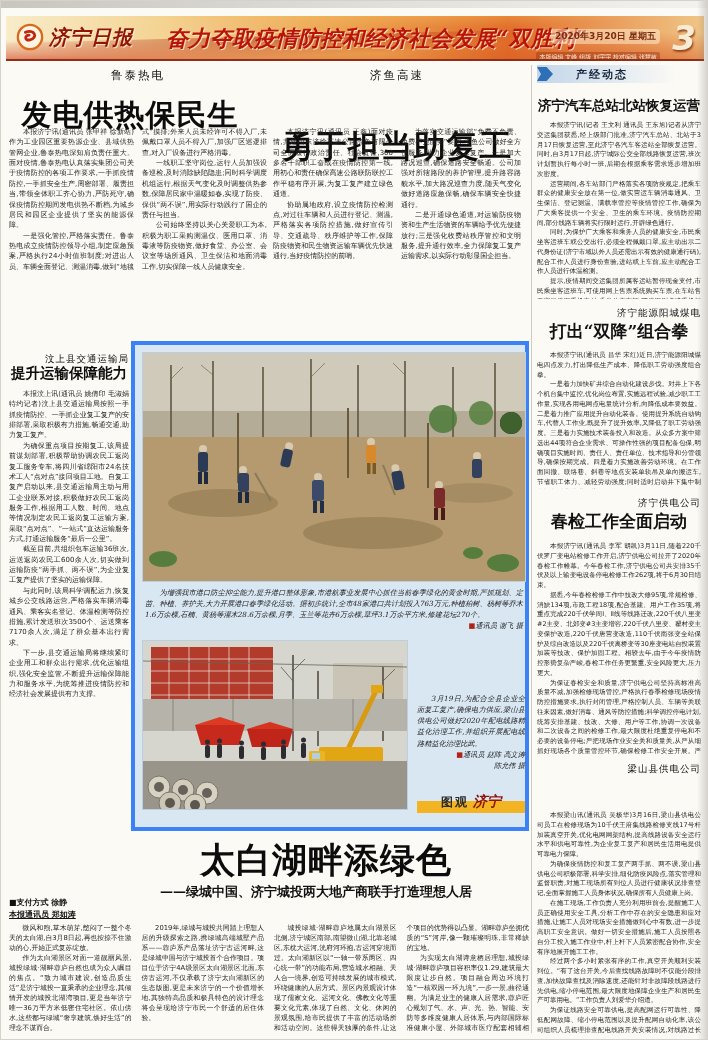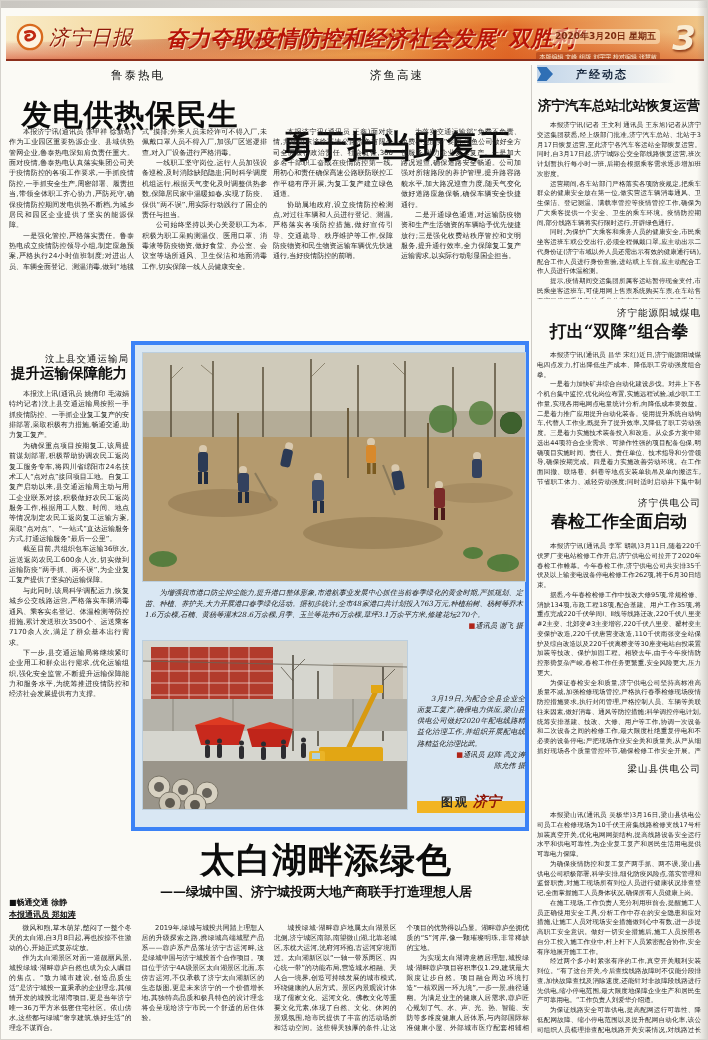--- a/index.html
+++ b/index.html
@@ -22,21 +22,21 @@
       radial-gradient(ellipse 90% 120% at 8% 130%, rgba(205,45,15,.9), rgba(205,45,15,0) 62%),
       radial-gradient(ellipse 70% 90% at 55% -30%, rgba(248,190,90,.8), rgba(248,190,90,0) 65%),
       radial-gradient(ellipse 60% 140% at 88% 120%, rgba(215,80,25,.75), rgba(215,80,25,0) 60%),
       linear-gradient(90deg,#f8ecca,#f4d494 22%,#eba452 48%,#e2702c 72%,#f0c687 100%);
   }
   .banner-swoosh { position:absolute; left:-20px; top:18px; width:740px; height:30px;
     background:radial-gradient(ellipse 55% 100% at 40% 0%, rgba(170,25,8,.55), rgba(170,25,8,0) 70%);
     transform:rotate(-1.5deg); }
   .logo-wrap { position:absolute; left:10px; top:7px; display:flex; align-items:center; gap:5px; }
   .logo-icon { width:28px; height:28px; }
-  .paper-name { font-family:"DejaVu Serif", serif; font-style:italic; font-weight:normal;
+  .paper-name { font-family:"DejaVu Serif", serif; font-style:italic; font-weight:bold;
     font-size:20px; color:#8e1507; text-shadow:1px 1px 0 rgba(255,240,210,.8); letter-spacing:1px; }
   .slogan { position:absolute; left:160px; top:8px; width:400px; text-align:center;
     font-family:"DejaVu Serif", serif; font-style:italic; font-weight:900; font-size:22px;
     color:#b81408; letter-spacing:0px; text-shadow:1px 1px 0 rgba(255,245,220,.75); white-space:nowrap; }
   .date-block { position:absolute; right:44px; top:8px; text-align:right; }
   .date-line { font-size:9px; font-weight:bold; color:#7c2c10;
     background:rgba(255,241,214,.5); padding:1px 4px; border-radius:4px; display:inline-block; }
   .edition-line { margin-top:3px; font-size:6px; color:#fdf0d6;
     background:rgba(140,40,12,.38); padding:1px 3px; border-radius:2px; display:inline-block; }
   .page-number { position:absolute; right:8px; top:2px; font-size:34px; font-weight:900;
@@ -318,21 +318,21 @@
     </div>
 
     <div class="photo-badge">
       <span class="b1">图观</span><span class="b2">济宁</span>
     </div>
   </div>
 
   <div class="headline-big" style="left:120px; top:836px; width:410px; font-size:35px;">太白湖畔添绿色</div>
   <div class="headline-serif" style="left:100px; top:882px; width:430px; font-size:13px; font-family:'DejaVu Sans',sans-serif; font-weight:700;">——绿城中国、济宁城投两大地产商联手打造理想人居</div>
   <div class="byline">
-    <div>■畅通交通 徐静</div>
+    <div>■支付方式 徐静</div>
     <div style="text-decoration:underline;">本报通讯员 郑如涛</div>
   </div>
   <div class="body-txt four-col" style="left:8px; top:922px; width:520px; height:112px; font-size:6.8px;">
     <p>微风和煦,草木萌芽,憋闷了一整个冬天的太白湖,自3月8日起,再也按捺不住激动的心,开始正式复苏绽放。</p>
     <p>作为太白湖景区对面一道靓丽风景,城投绿城·湖畔蓉庐自然也成为众人瞩目的焦点。“致力城市建设,创造品质生活”是济宁城投一直秉承的企业理念,其倾情开发的城投北湖湾项目,更是当年济宁唯一36万平方米低密住宅社区。依山傍水,这些都与绿城“奢享建筑,焕好生活”的理念不谋而合。</p>
     <p>2019年,绿城与城投共同踏上理想人居的升级探索之路,携绿城高端城墅产品系——蓉庐系产品落址济宁古运河畔,这是绿城中国与济宁城投首个合作项目。项目位于济宁4A级景区太白湖景区北面,东傍古运河,不仅承载了济宁太白湖新区的生态版图,更是未来济宁的一个价值增长地,其独特高品质和极具特色的设计理念将会呈现给济宁市民一个舒适的居住体验。</p>
     <p>城投绿城·湖畔蓉庐地属太白湖景区北侧,济宁城区南部,南望微山湖,北靠老城区,东枕大运河,洸府河环抱,古运河穿境而过。太白湖新区以“一轴一带系两区、四心统一带”的功能布局,营造城水相融、天人合一境界,创造可持续发展的城市模式,环绕健康的人居方式。景区内景观设计体现了儒家文化、运河文化、佛教文化等重要文化元素,体现了自然、文化、休闲的景观氛围,给市民提供了丰富的活动场所和活动空间。这些得天独厚的条件,让这个项目的优势得以凸显。湖畔蓉庐坐拥优质的“S”河岸,像一颗璀璨明珠,非常稀缺的宝地。</p>
     <p>为实现太白湖诗意栖居理想,城投绿城·湖畔蓉庐项目容积率仅1.29,建筑最大限度让步自然。项目融合周边环境打造“一核双园一环九境”,一步一景,曲径通幽。为满足业主的健康人居需求,蓉庐匠心规划了气、水、声、光、热、智能、安防等多维度健康人居体系,与内部国际标准健康小屋、外部城市医疗配套相辅相成。绿城5G“心”服务更是通过智慧园区、人口大堂、太白国府及以蓉庐慢享生活馆为主要平台的社群打造,为太白湖新区增添生态宜养宜居项目。</p>
 
   </div>

